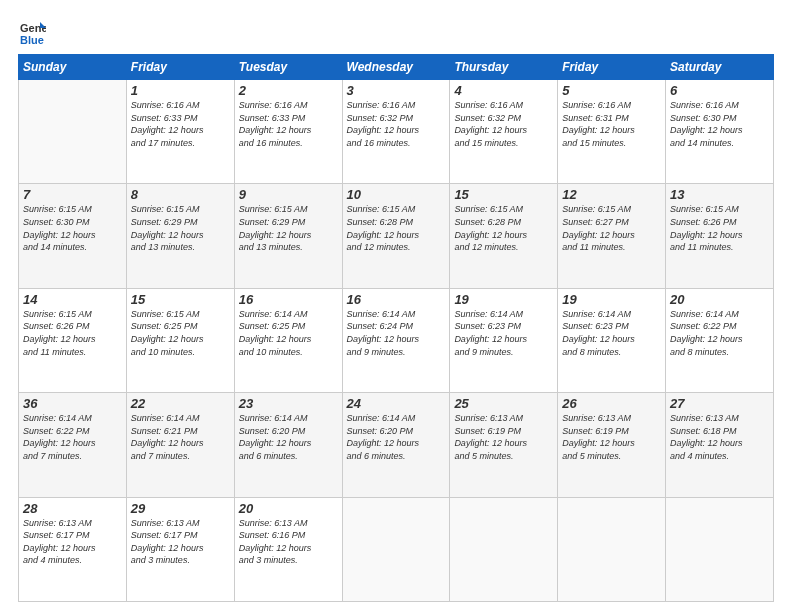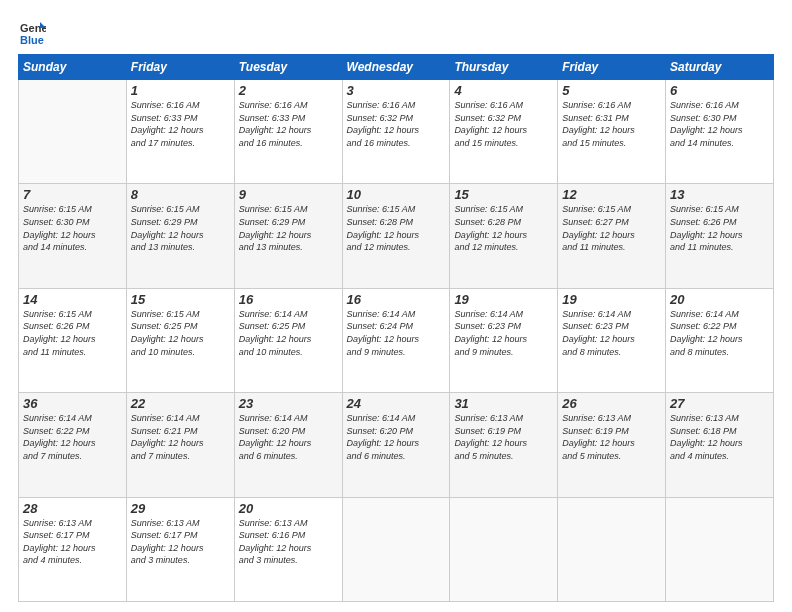--- a/index.html
+++ b/index.html
@@ -298,21 +298,21 @@
 and 6 minutes.</div>
           </td>
           <td>
             <span class="day-num">24</span>
             <div class="day-info" style="white-space: pre-line;">Sunrise: 6:14 AM
 Sunset: 6:20 PM
 Daylight: 12 hours
 and 6 minutes.</div>
           </td>
           <td>
-            <span class="day-num">31</span>
+            <span class="day-num">25</span>
             <div class="day-info" style="white-space: pre-line;">Sunrise: 6:13 AM
 Sunset: 6:19 PM
 Daylight: 12 hours
 and 5 minutes.</div>
           </td>
           <td>
             <span class="day-num">26</span>
             <div class="day-info" style="white-space: pre-line;">Sunrise: 6:13 AM
 Sunset: 6:19 PM
 Daylight: 12 hours

